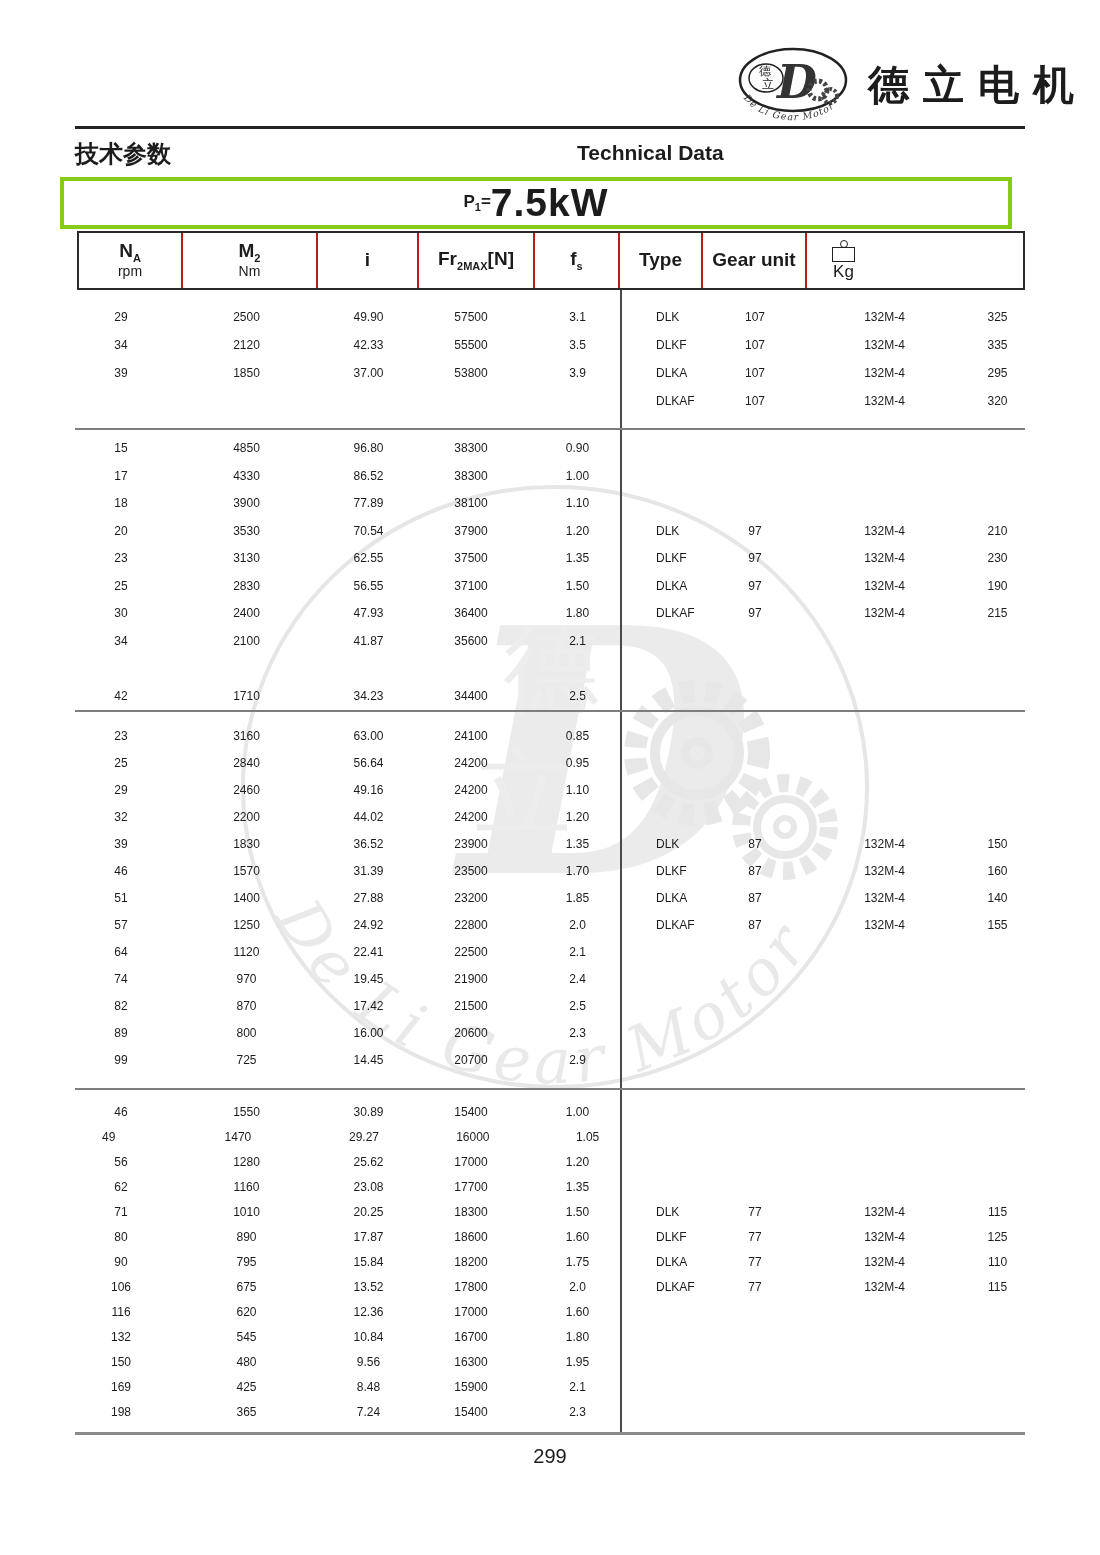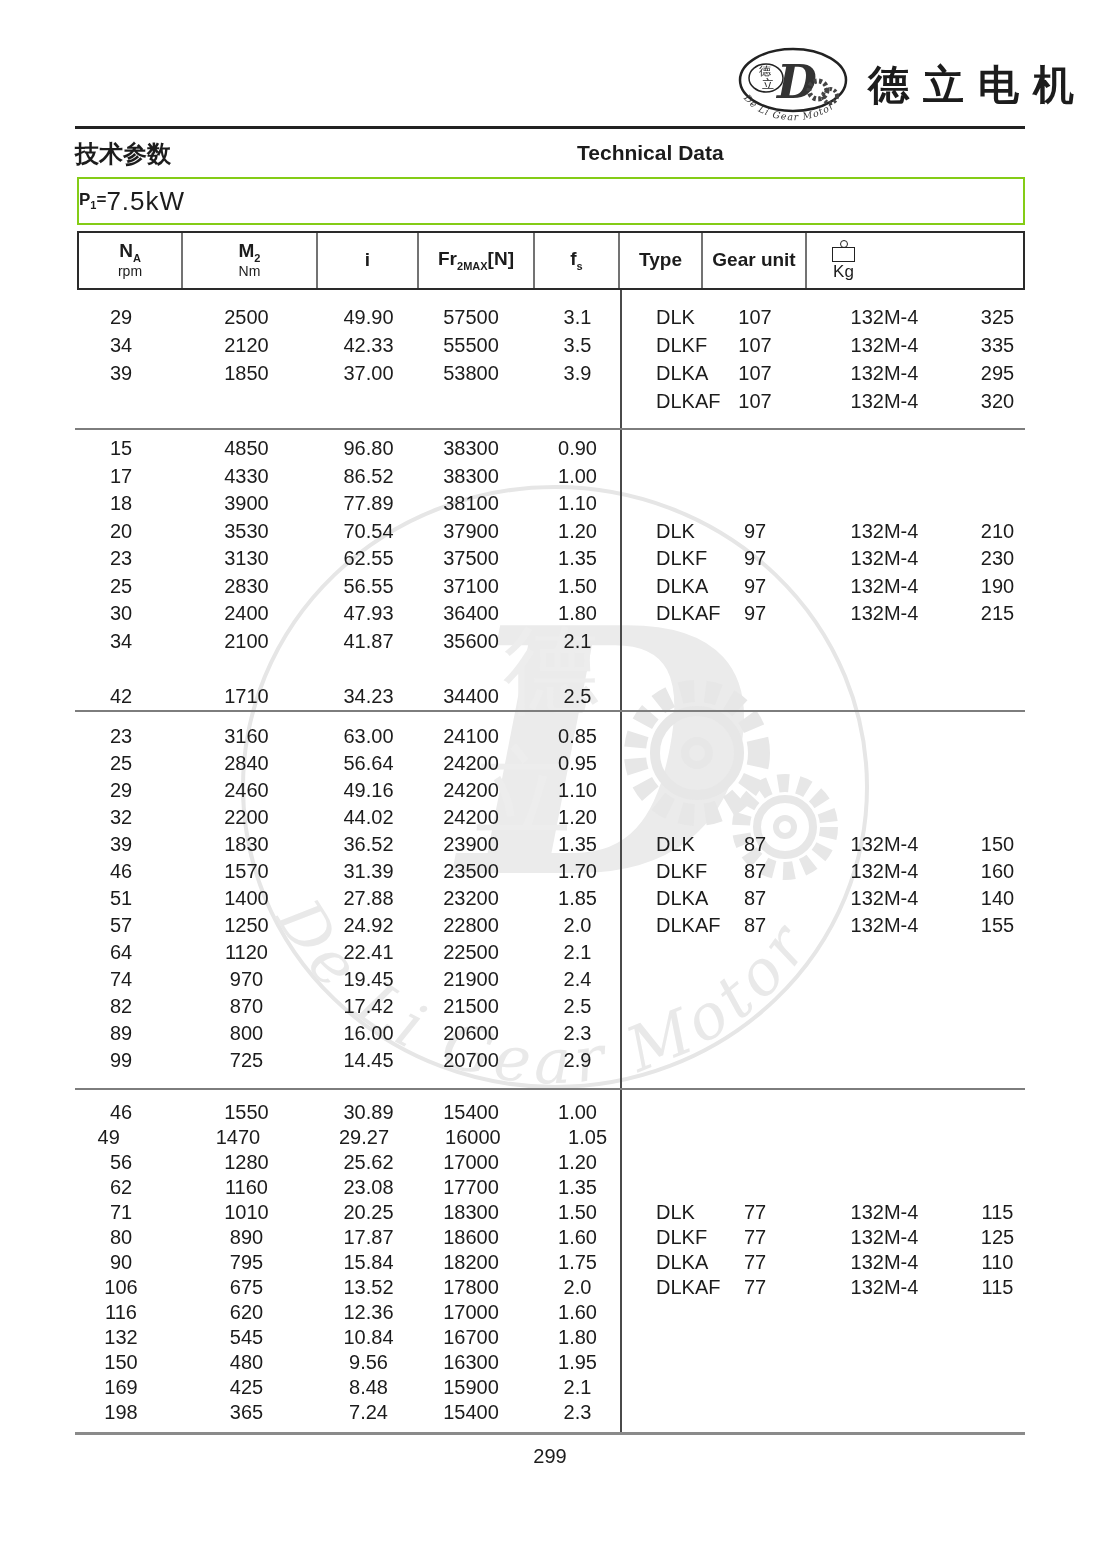--- a/index.html
+++ b/index.html
@@ -10,48 +10,48 @@
   #logo-block{position:absolute;left:733px;top:46px;width:130px;height:84px;}
   #brand-name{position:absolute;left:868px;top:58px;width:220px;font-family:"DejaVu Serif", serif;
               font-weight:bold;font-size:41px;letter-spacing:14px;white-space:nowrap;}
   #top-rule{position:absolute;left:75px;top:126px;width:950px;height:3px;background:#222;}
 
   
   #title-cn{position:absolute;left:75px;top:138px;font-size:24px;font-weight:bold;}
   #title-en{position:absolute;left:577px;top:141px;font-size:21px;font-weight:bold;}
 
   
-  #p1-box{position:absolute;left:77px;top:177px;width:944px;height:44px;border:2px solid #84cc16;
-          display:flex;align-items:center;justify-content:flex-start;}
+  #p1-box{position:absolute;left:60px;top:177px;width:944px;height:44px;border:4px solid #84cc16;
+          display:flex;align-items:center;justify-content:center;}
   #p1-box .plabel{font-size:17px;font-weight:bold;}
   #p1-box .plabel sub{font-size:11px;}
-  #p1-box .pvalue{font-size:26px;font-weight:normal;letter-spacing:1px;}
+  #p1-box .pvalue{font-size:39px;font-weight:bold;letter-spacing:1px;}
 
   
   #thead{position:absolute;left:77px;top:231px;width:944px;height:55px;border:2px solid #2a2a2a;
          display:flex;}
-  #thead .hcell{border-right:2px solid #737373;display:flex;flex-direction:column;align-items:center;
+  #thead .hcell{border-right:2px solid #b91c1c;display:flex;flex-direction:column;align-items:center;
                 justify-content:center;font-weight:bold;font-size:19px;line-height:1.1;}
   #thead .hcell:last-child{border-right:none;}
   #thead .unit{font-weight:normal;font-size:14px;}
   #thead sub{font-size:11px;font-weight:bold;}
   .h0{width:102px;} .h1{width:133px;} .h2{width:99px;} .h3{width:114px;} .h4{width:83px;}
   .h5{width:81px;} .h6{width:102px;} .h7{width:141px;} .h8{width:73px;}
   #weight-glyph{width:24px;height:22px;position:relative;margin-bottom:1px;}
   #weight-glyph .knob{position:absolute;left:8px;top:0;width:6px;height:6px;border:1.5px solid #222;border-radius:50%;}
   #weight-glyph .body{position:absolute;left:0;top:7px;width:21px;height:13px;border:1.8px solid #222;}
 
   
   #data-area{position:absolute;left:79px;top:290px;width:946px;height:1143px;z-index:2;}
   .divider-v{position:absolute;left:620px;top:290px;width:2px;height:1143px;background:#4a4a4a;z-index:3;}
   .sep{position:absolute;left:75px;width:950px;height:2px;background:#7d7d7d;z-index:3;}
   #sep1{top:428px;} #sep2{top:710px;} #sep3{top:1088px;}
   #bottom-rule{position:absolute;left:75px;top:1432px;width:950px;height:3px;background:#8a8a8a;z-index:3;}
 
-  .row{position:absolute;display:flex;height:20px;line-height:20px;font-size:20px;}
+  .row{position:absolute;display:flex;height:20px;line-height:20px;font-size:12px;}
   .left-row{left:0;width:541px;}
   .type-row{left:541px;width:405px;}
   .cell{text-align:center;white-space:nowrap;}
   .c0{width:104px;transform:translateX(-10px);}
   .c1{width:135px;transform:translateX(-4px);}
   .c2{width:101px;}
   .c3{width:116px;transform:translateX(-6px);}
   .c4{width:85px;}
   .t0{width:83px;text-align:left;padding-left:36px;box-sizing:border-box;}
   .t1{width:104px;}

